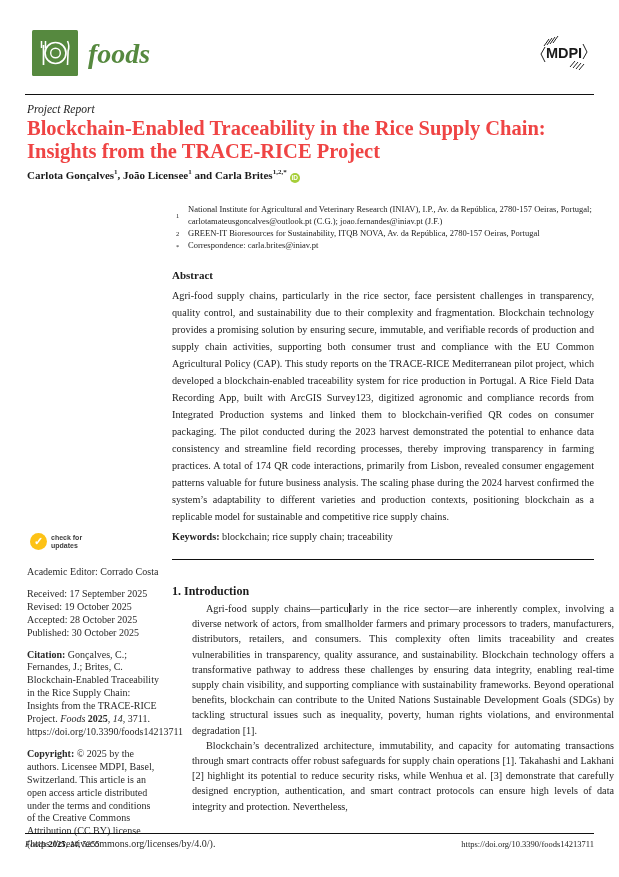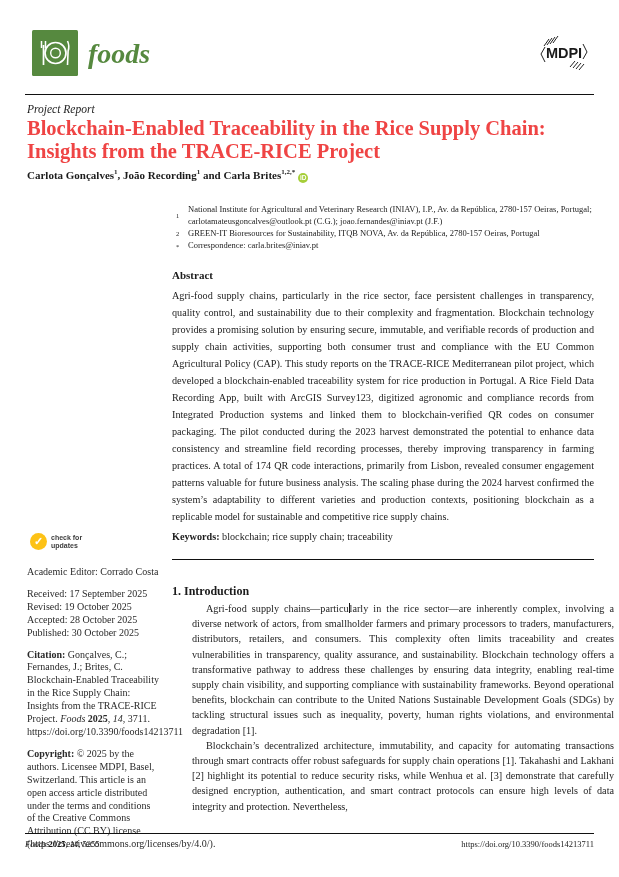--- a/index.html
+++ b/index.html
@@ -115,21 +115,21 @@
       </g>
       <text x="28" y="24" text-anchor="middle" font-family="Liberation Sans, sans-serif" font-size="14.5" font-weight="bold" fill="#1a1a1a">MDPI</text>
     </svg>
   </div>
   <div class="rule-header"></div>
 
   <div class="article-type">Project Report</div>
   <h1 class="article-title" style="margin:0;">Blockchain-Enabled Traceability in the Rice Supply Chain: Insights from the TRACE-RICE Project</h1>
 
   <div class="authors">
-    <span>Carlota Gonçalves</span><sup>1</sup><span>, </span><span>João Recording</span><sup>1</sup><span> and </span><span>Carla Brites</span><sup>1,2,*</sup><span class="orcid">iD</span>
+    <span>Carlota Gonçalves</span><sup>1</sup><span>, </span><span>João Licensee</span><sup>1</sup><span> and </span><span>Carla Brites</span><sup>1,2,*</sup><span class="orcid">iD</span>
   </div>
 
   <div class="affiliations">
     <div class="aff-row">
       <span class="aff-marker">1</span>
       <span class="aff-text">National Institute for Agricultural and Veterinary Research (INIAV), I.P., Av. da República, 2780-157 Oeiras, Portugal; carlotamateusgoncalves@outlook.pt (C.G.); joao.fernandes@iniav.pt (J.F.)</span>
     </div>
     <div class="aff-row">
       <span class="aff-marker">2</span>
       <span class="aff-text">GREEN-IT Bioresources for Sustainability, ITQB NOVA, Av. da República, 2780-157 Oeiras, Portugal</span>

